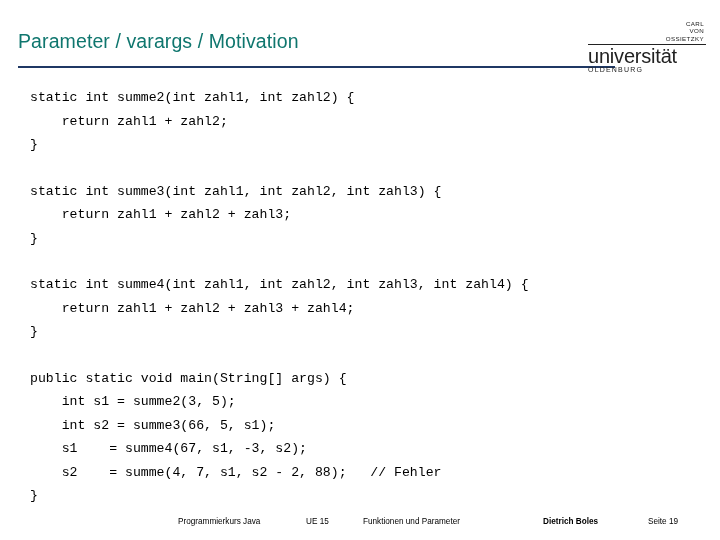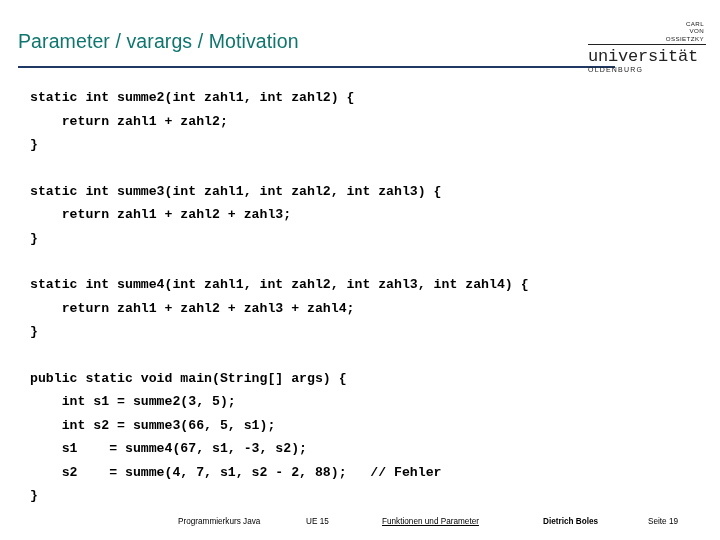--- a/index.html
+++ b/index.html
@@ -56,23 +56,23 @@
     text-align: right;
     padding-right: 2px;
   }
   .logo-rule {
     width: 100%;
     height: 1px;
     background: #222222;
     margin: 2px 0 3px 0;
   }
   .logo-word {
-    font-size: 17px;
+    font-size: 20px;
     color: #222222;
-    font-family: Liberation Mono, monospace;
+    font-family: Liberation Sans, sans-serif;
     letter-spacing: -0.2px;
     line-height: 17px;
   }
   .logo-sub {
     font-size: 7px;
     color: #222222;
     letter-spacing: 1.2px;
     font-family: "Liberation Sans", sans-serif;
     line-height: 9px;
   }
@@ -89,41 +89,40 @@
     white-space: pre;
   }
   .code .blk {
     margin-bottom: 23px;
   }
   .code .blk:last-child {
     margin-bottom: 4px;
   }
   .code .ln {
     white-space: pre;
-    font-weight: bold;
   }
   
   .footer {
     position: absolute;
     left: 0;
     bottom: 9px;
     width: 720px;
     height: 14px;
     font-size: 8.2px;
     color: #000000;
     font-family: "Liberation Sans", sans-serif;
   }
   .footer span {
     position: absolute;
     top: 0;
     white-space: nowrap;
   }
   .f1 { left: 178px; text-align: center; }
   .f2 { left: 306px; }
-  .f3 { left: 382px; text-decoration: underline; }
+  .f3 { left: 363px; }
   .f4 { left: 543px; font-weight: bold; }
   .f5 { left: 648px; }
 </style>
 </head>
 <body>
 
 <div class="slide">
 
   <div class="title">Parameter / varargs / Motivation</div>
   <div class="title-rule"></div>

